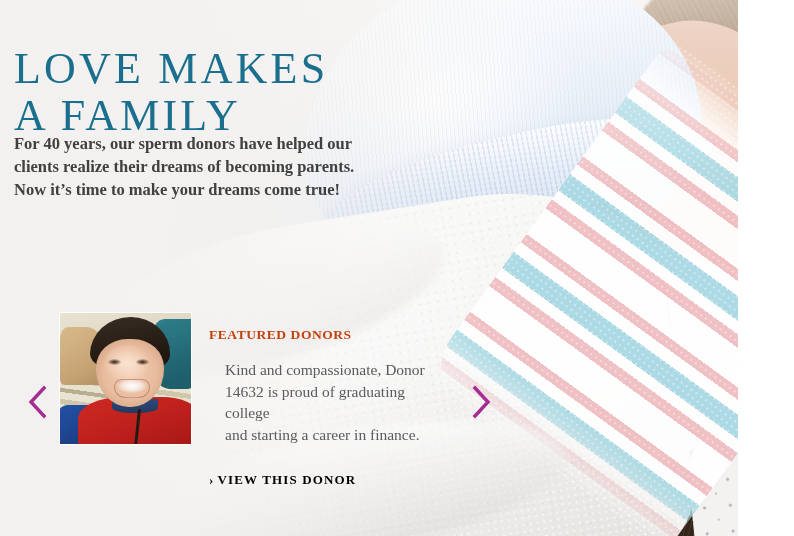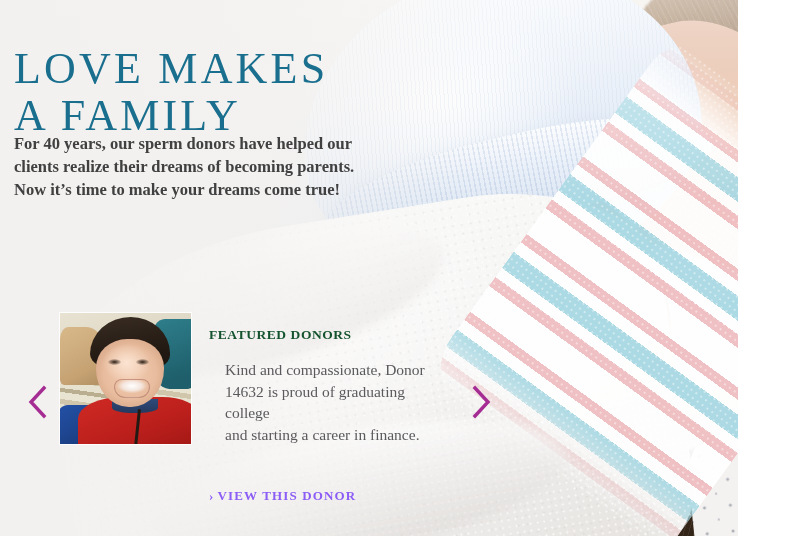--- a/index.html
+++ b/index.html
@@ -438,38 +438,38 @@
     border-radius: 30% 10% 0 0;
   }
 
   .card-text {
     position:absolute;
     left: 209px;
     top: 327px;
     width: 260px;
   }
   .card-kicker {
-    color: #14532d;
+    color: #c2410c;
     font-size: 13.5px;
     font-weight: 700;
     letter-spacing: .55px;
     margin: 0 0 7px 0;
   }
   .card-desc {
     color: #5a5a5d;
     font-size: 15.5px;
     line-height: 21.5px;
     font-weight: 400;
     margin: 16px;
     white-space: pre-line;
   }
   .card-link {
     display:inline-block;
-    margin-top: 27px;
-    color: #8b5cf6;
+    margin-top: 11px;
+    color: #000000;
     font-size: 13px;
     font-weight: 700;
     letter-spacing: 1.15px;
     text-decoration: none;
     cursor: pointer;
     text-align: center;
   }
   .card-link .caret { font-weight:700; margin-right: 3px; }
 </style>
 </head>

